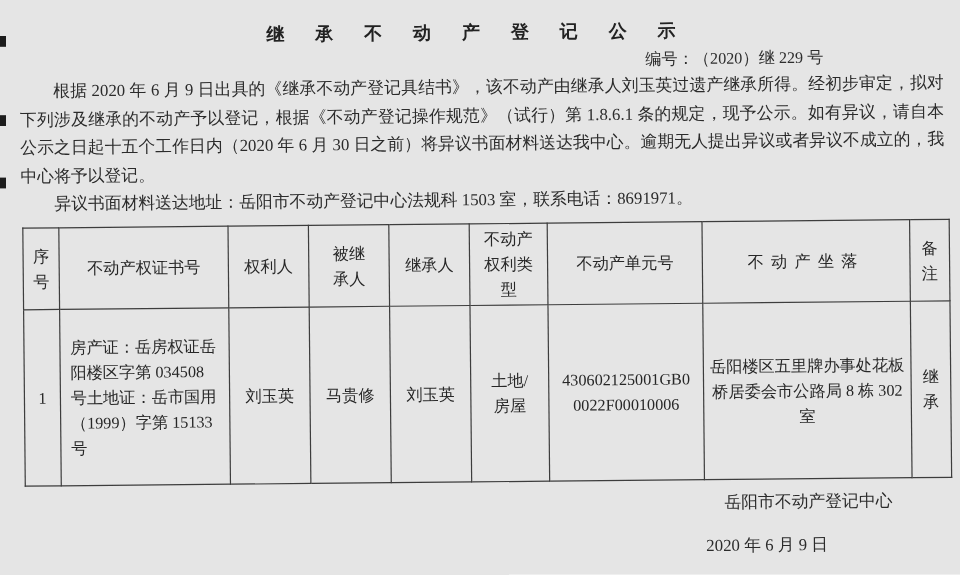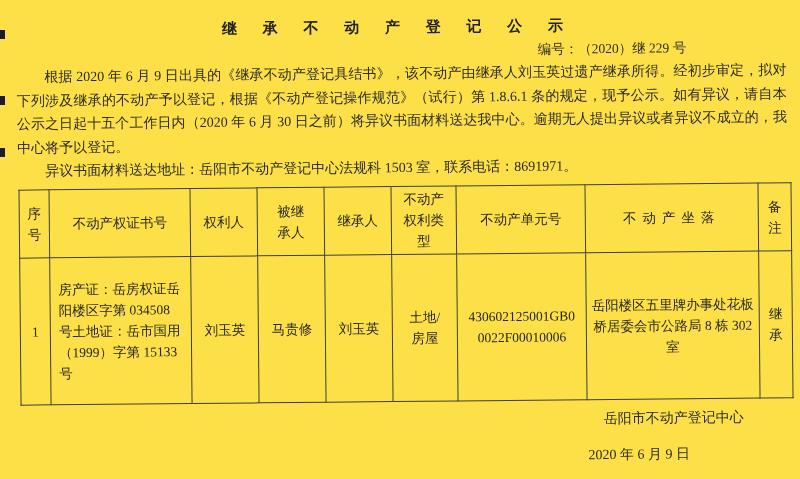--- a/index.html
+++ b/index.html
@@ -5,21 +5,21 @@
   html, body {
     margin: 0;
     padding: 0;
     background: #ffffff;
   }
   .page {
     position: relative;
     width: 800px;
     height: 479px;
     overflow: hidden;
-    background: #fde047;
+    background: #e5e5e5;
     font-family: "Liberation Serif", "DejaVu Serif", serif;
     color: #2a2a2a;
   }
   .sheet {
     position: absolute;
     inset: 0;
     transform: rotate(-0.55deg);
     transform-origin: 50% 50%;
   }
   .doc-title {

